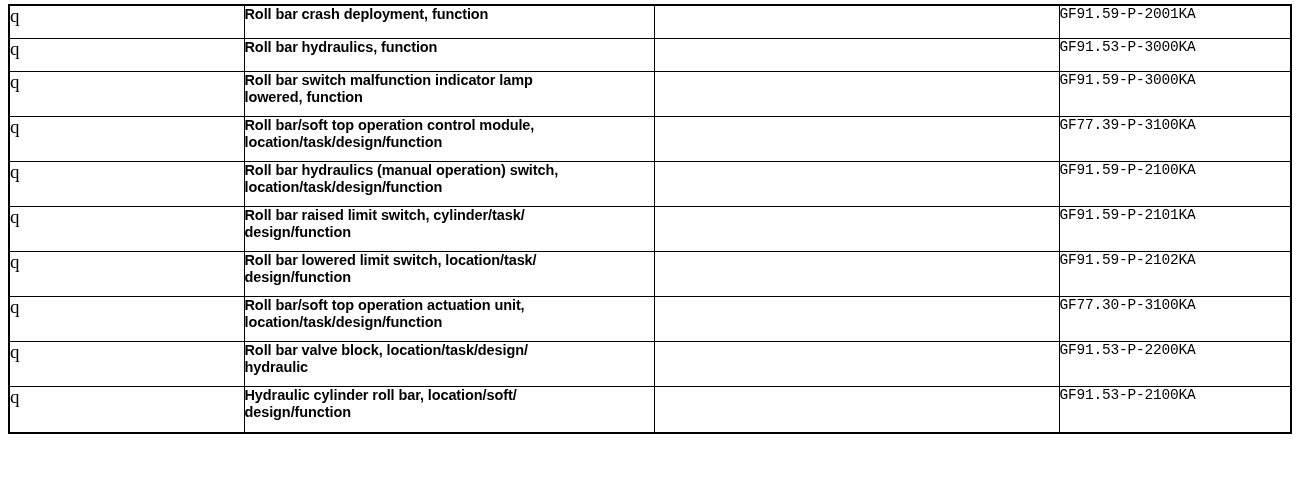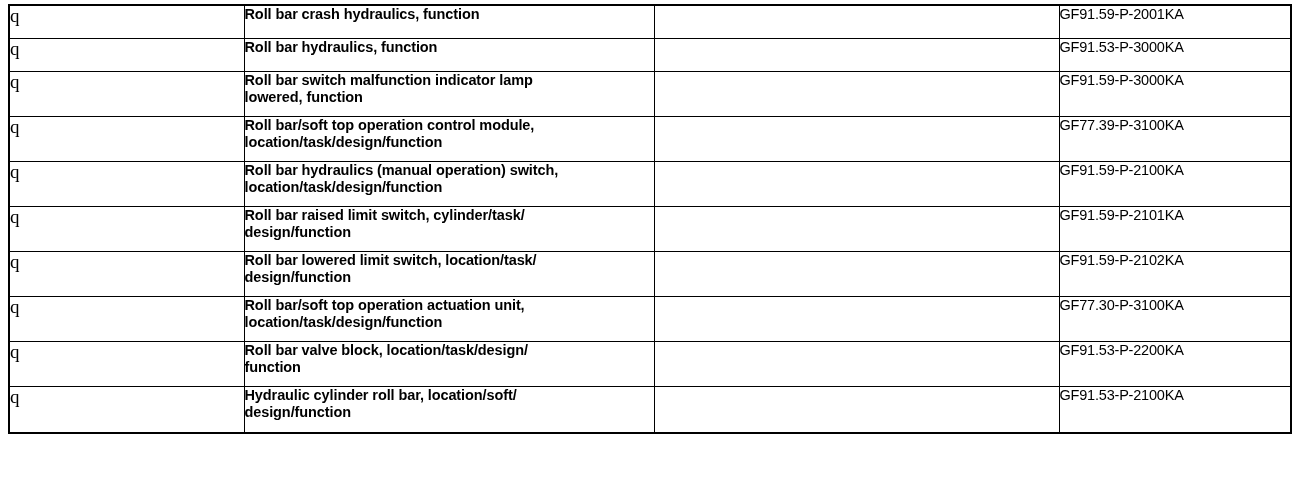--- a/index.html
+++ b/index.html
@@ -63,20 +63,21 @@
   .blank-cell {
     font-size: 14.5px;
     padding: 4px 6px;
   }
   .code-cell {
     font-size: 14.5px;
     line-height: 17px;
     padding: 4px 6px 5px 7px;
     white-space: nowrap;
     letter-spacing: -0.2px;
+    font-family: Liberation Mono, monospace;
   }
   .desc-line {
     display: block;
   }
   
   tr.r-single td { height: 32px; }
   tr.r-double td { height: 44px; }
   tr.r-double-tall td { height: 45px; }
 </style>
 </head>
@@ -89,21 +90,21 @@
       <col class="c-marker">
       <col class="c-desc">
       <col class="c-blank">
       <col class="c-code">
     </colgroup>
     <tbody>
 
       <tr class="r-single">
         <td class="marker-cell"><span>q</span></td>
         <td class="desc-cell">
-          <span class="desc-line">Roll bar crash hydraulics, function</span>
+          <span class="desc-line">Roll bar crash deployment, function</span>
         </td>
         <td class="blank-cell"></td>
         <td class="code-cell">GF91.59-P-2001KA</td>
       </tr>
 
       <tr class="r-single">
         <td class="marker-cell"><span>q</span></td>
         <td class="desc-cell">
           <span class="desc-line">Roll bar hydraulics, function</span>
         </td>
@@ -168,21 +169,21 @@
           <span class="desc-line">location/task/design/function</span>
         </td>
         <td class="blank-cell"></td>
         <td class="code-cell">GF77.30-P-3100KA</td>
       </tr>
 
       <tr class="r-double">
         <td class="marker-cell"><span>q</span></td>
         <td class="desc-cell">
           <span class="desc-line">Roll bar valve block, location/task/design/</span>
-          <span class="desc-line">function</span>
+          <span class="desc-line">hydraulic</span>
         </td>
         <td class="blank-cell"></td>
         <td class="code-cell">GF91.53-P-2200KA</td>
       </tr>
 
       <tr class="r-double-tall">
         <td class="marker-cell"><span>q</span></td>
         <td class="desc-cell">
           <span class="desc-line">Hydraulic cylinder roll bar, location/soft/</span>
           <span class="desc-line">design/function</span>

